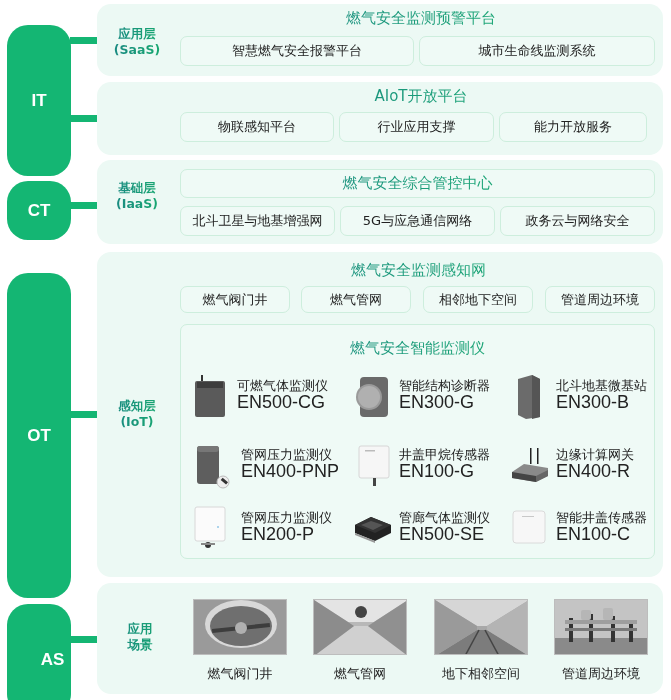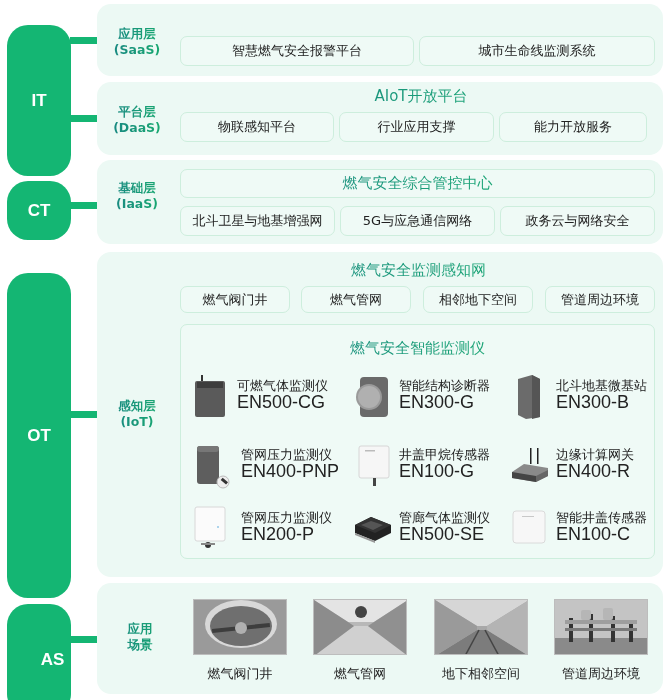--- a/index.html
+++ b/index.html
@@ -72,29 +72,26 @@
 <div class="tier" style="top:583px;height:111px;padding-left:27px;">
     <span>AS</span>
   </div>
 <div class="connector" style="top:636px;"></div>
 
 <div class="panel" style="top:4px;height:72px;">
   <div class="layer-label" style="top:22px;">
     <div>应用层</div>
     <div>(SaaS)</div>
   </div>
+  <div class="grad-title" style="left:84px;width:480px;top:4px;">燃气安全监测预警平台</div>
   <div class="chip" style="left:83px;top:32px;width:234px;">智慧燃气安全报警平台</div>
   <div class="chip" style="left:322px;top:32px;width:236px;">城市生命线监测系统</div>
 </div>
 
 <div class="panel" style="top:82px;height:73px;">
-  <div class="layer-label" style="top:22px;">
-    <div>平台层</div>
-    <div>(DaaS)</div>
-  </div>
   <div class="grad-title" style="left:84px;width:480px;top:4px;">AIoT开放平台</div>
   <div class="chip" style="left:242px;top:30px;width:155px;">行业应用支撑</div>
   <div class="chip" style="left:83px;top:30px;width:154px;">物联感知平台</div>
   <div class="chip" style="left:402px;top:30px;width:148px;">能力开放服务</div>
 </div>
 
 <div class="panel" style="top:160px;height:84px;">
   <div class="layer-label" style="top:20px;">
     <div>基础层</div>
     <div>(IaaS)</div>

